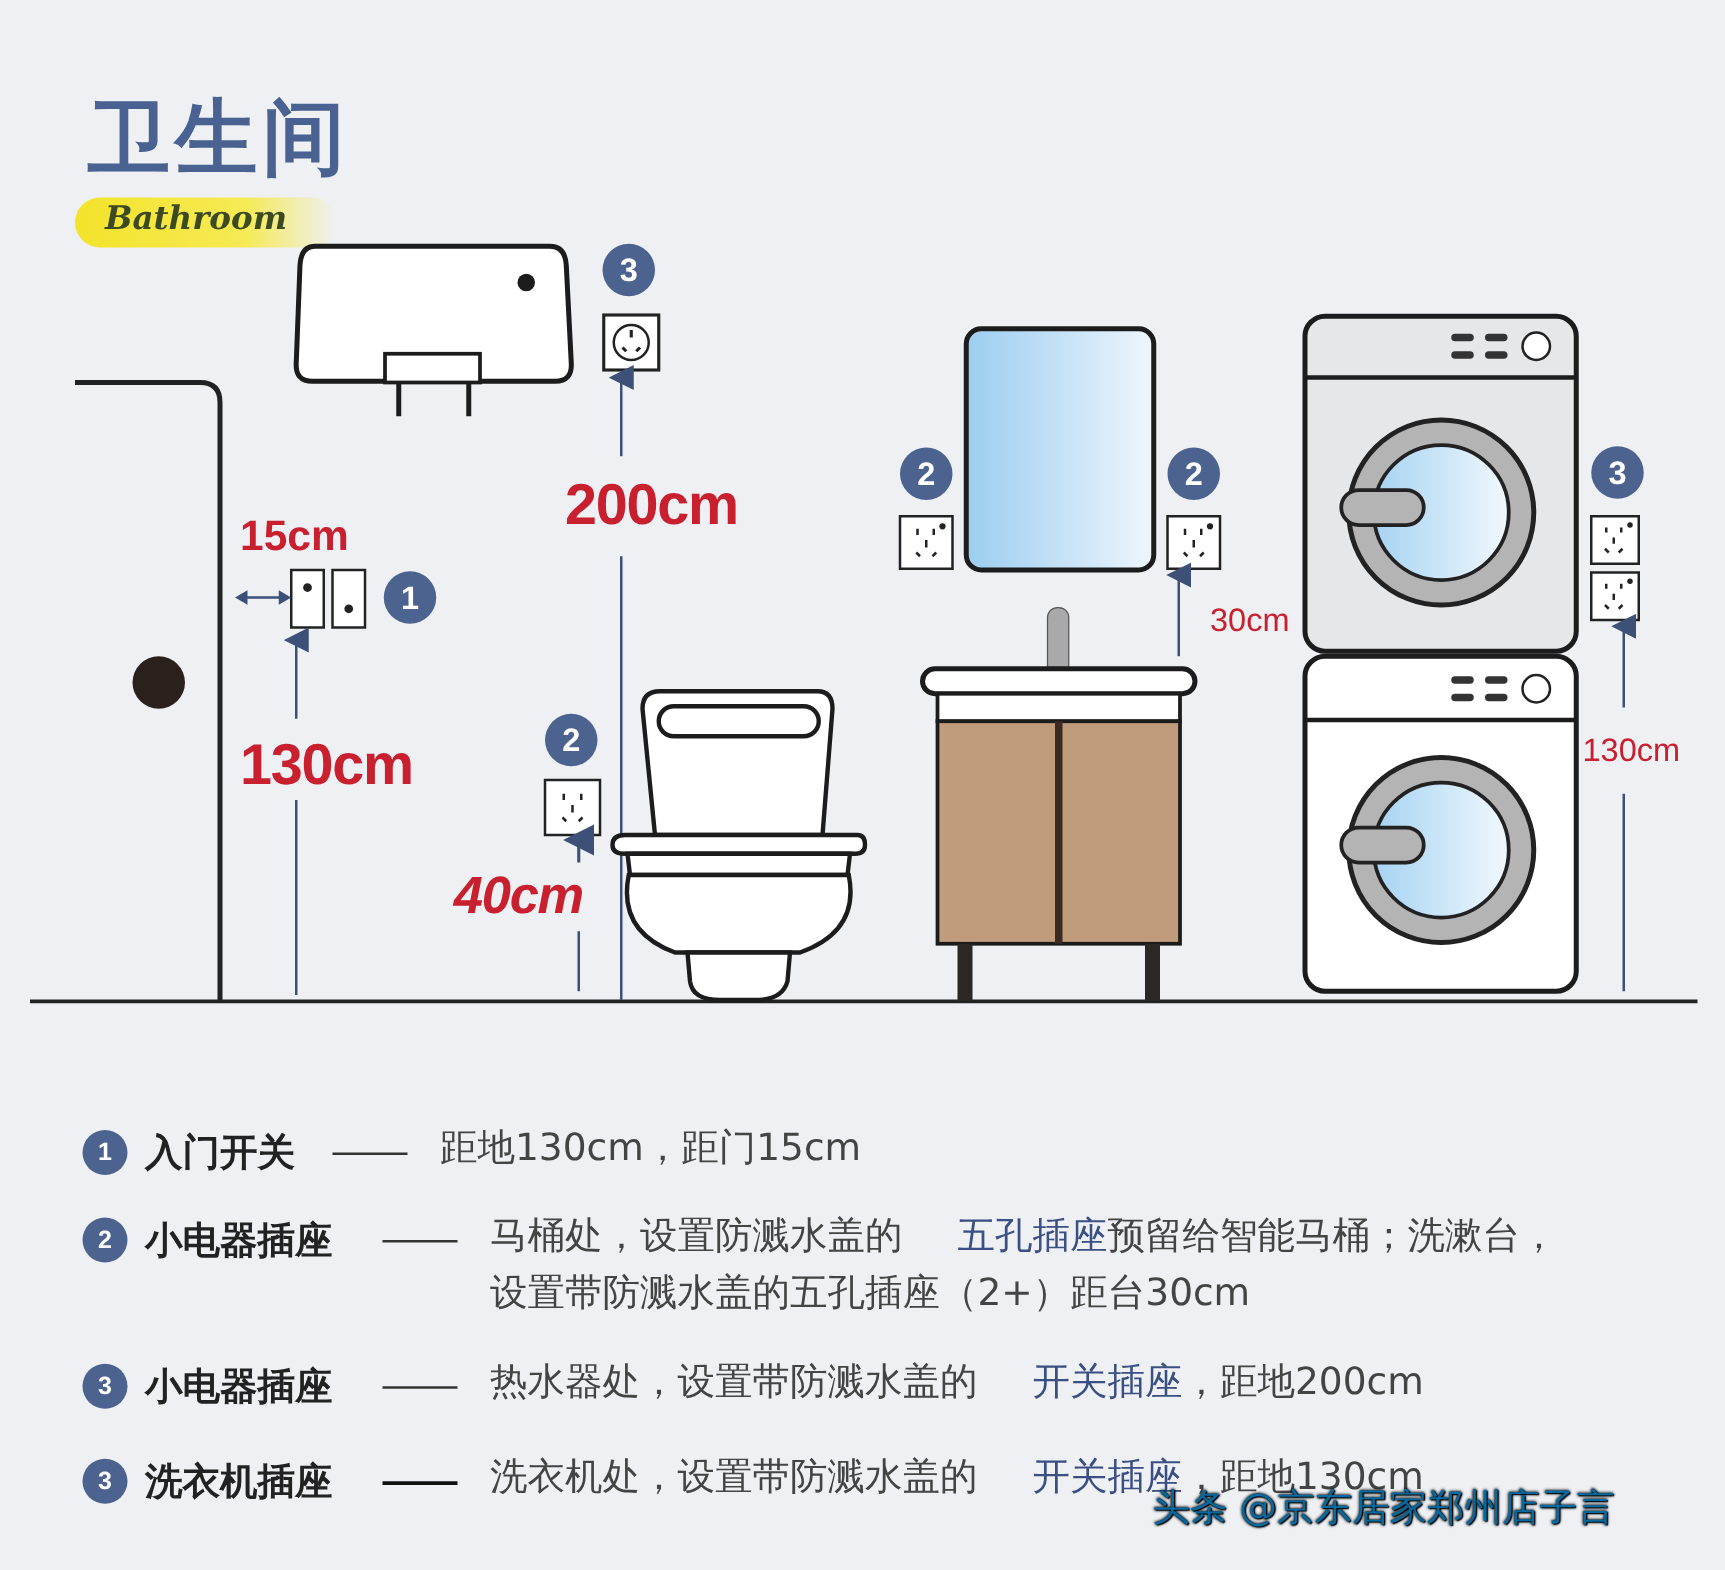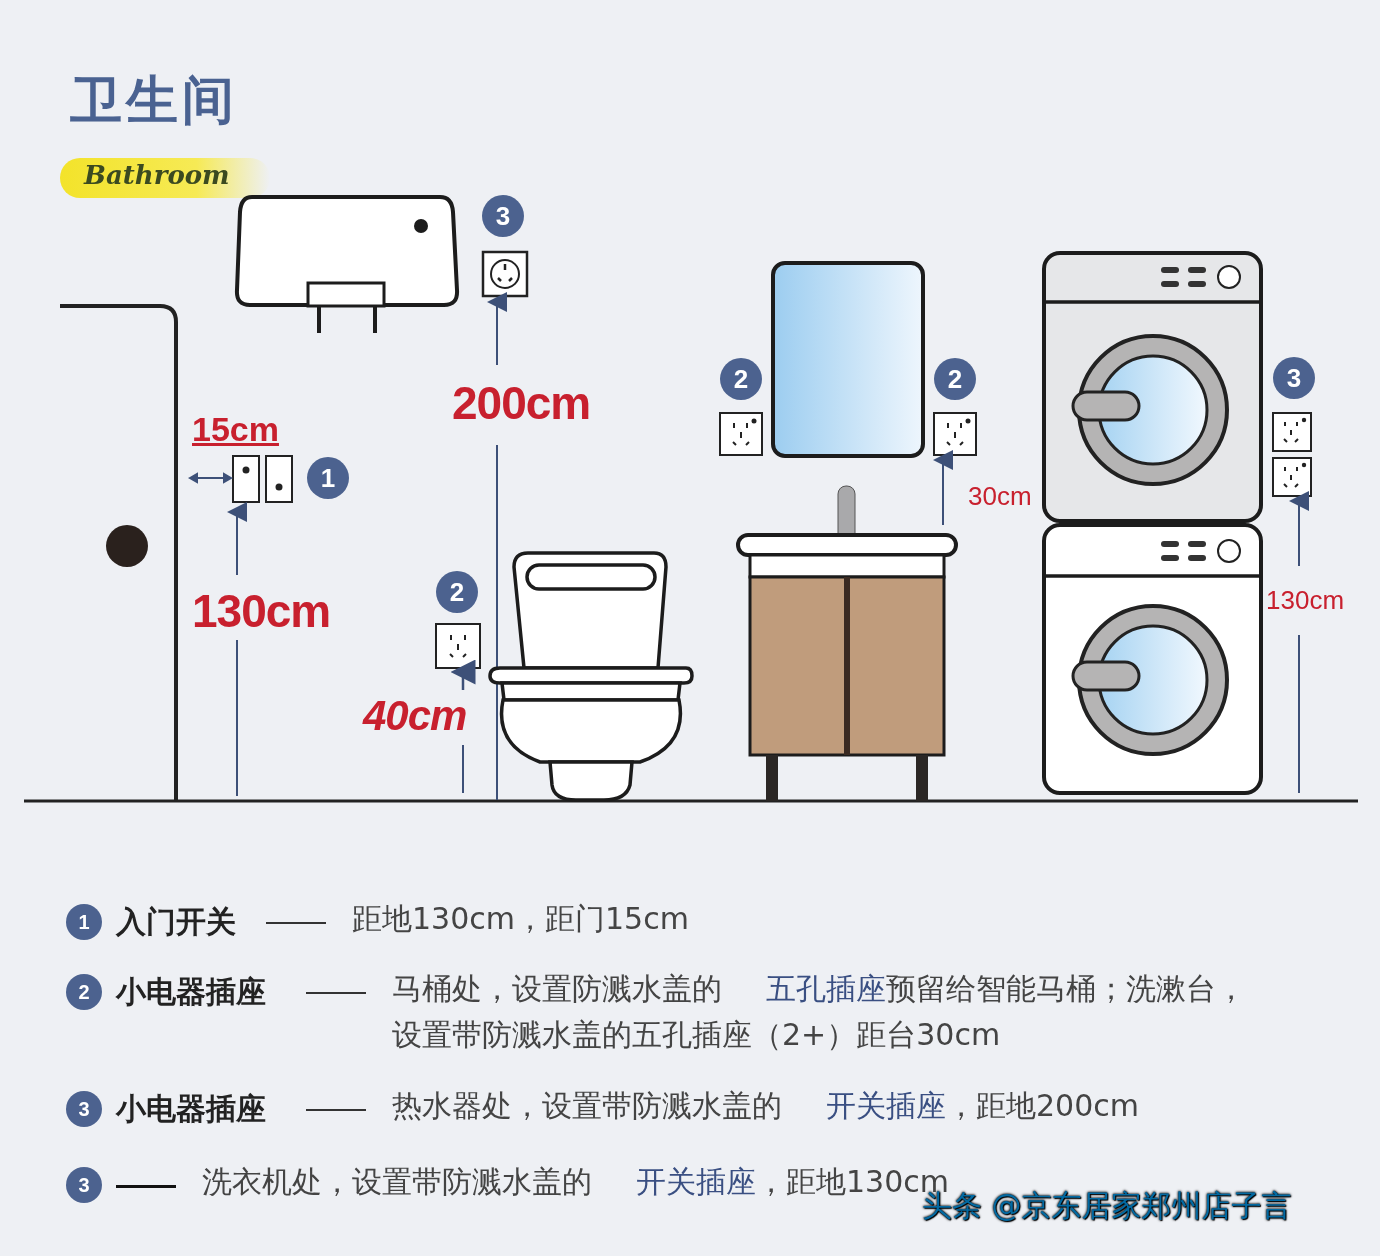--- a/index.html
+++ b/index.html
@@ -1,19 +1,19 @@
 <!DOCTYPE html>
 <html><head>
 <meta charset="utf-8">
 <style>
   * { box-sizing: border-box; margin: 0; padding: 0; }
   html, body { width: 1380px; height: 1256px; overflow: hidden; }
   body { background: #eef0f4; font-family: "DejaVu Sans", "Liberation Sans", sans-serif; position: relative; }
   .abs { position: absolute; }
-  .title { left: 70px; top: 66px; font-size: 52px; font-weight: bold; color: #4a6291; letter-spacing: 4px; }
+  .title { left: 70px; top: 66px; font-size: 66px; font-weight: bold; color: #4a6291; letter-spacing: 4px; }
   .subtitle-bg { left: 60px; top: 158px; width: 210px; height: 40px; border-radius: 20px;
     background: linear-gradient(90deg, #f3e32a 0%, #f6ea55 65%, rgba(246,234,85,0) 100%); }
   .subtitle { left: 84px; top: 160px; font-family: "DejaVu Serif", serif; font-style: italic; font-weight: bold;
     font-size: 26px; color: #3b4a20; }
   .dim { color: #c8202e; font-weight: bold; font-family: "Liberation Sans", sans-serif; }
   .dim-lg { font-size: 46px; letter-spacing: -1px; }
   .dim-md { font-size: 34px; }
   .dim-sm { font-size: 26px; font-weight: normal; }
   .badge { width: 42px; height: 42px; border-radius: 50%; background: #4c628f; color: #fff;
     font-family: "Liberation Sans", sans-serif; font-weight: bold; font-size: 26px;
@@ -195,21 +195,21 @@
   <line x1="1299" y1="635" x2="1299" y2="793" stroke="#3d5078" stroke-width="2"></line>
 </svg>
 
 <div class="abs badge" style="left:307px;top:457px;">1</div>
 <div class="abs badge" style="left:482px;top:195px;">3</div>
 <div class="abs badge" style="left:436px;top:571px;">2</div>
 <div class="abs badge" style="left:720px;top:358px;">2</div>
 <div class="abs badge" style="left:934px;top:358px;">2</div>
 <div class="abs badge" style="left:1273px;top:357px;">3</div>
 
-<div class="abs dim dim-md" style="left:192px;top:410px;text-decoration:underline;">15cm</div>
+<div class="abs dim dim-md" style="left:192px;top:410px;">15cm</div>
 <div class="abs dim dim-lg" style="left:192px;top:584px;">130cm</div>
 <div class="abs dim dim-lg" style="left:452px;top:376px;">200cm</div>
 <div class="abs dim" style="left:363px;top:692px;font-size:42px;letter-spacing:-1px;font-style:italic;">40cm</div>
 <div class="abs dim dim-sm" style="left:952px;top:481px;margin-left:16px;">30cm</div>
 <div class="abs dim dim-sm" style="left:1266px;top:585px;">130cm</div>
 
 <div class="abs legend" style="top:902px;">
   <span class="lb">1</span>
   <span class="ln" style="width:150px;">入门开关</span>
   <span class="dash"></span>
@@ -230,19 +230,20 @@
   <span class="lb">3</span>
   <span class="ln">小电器插座</span>
   <span class="dash"></span>
   <div class="desc">
     <span>热水器处，设置带防溅水盖的</span><span class="hl">开关插座</span><span>，距地200cm</span>
   </div>
 </div>
 
 <div class="abs legend" style="top:1165px;">
   <span class="lb">3</span>
+  <span class="ln">洗衣机插座</span>
   <span class="dash" style="border-top-width:3px;border-color:#111;"></span>
   <div class="desc">
     <span>洗衣机处，设置带防溅水盖的</span><span class="hl">开关插座</span><span>，距地130cm</span>
   </div>
 </div>
 
 <div class="abs watermark">头条 @京东居家郑州店子言</div>
 
 </body></html>

